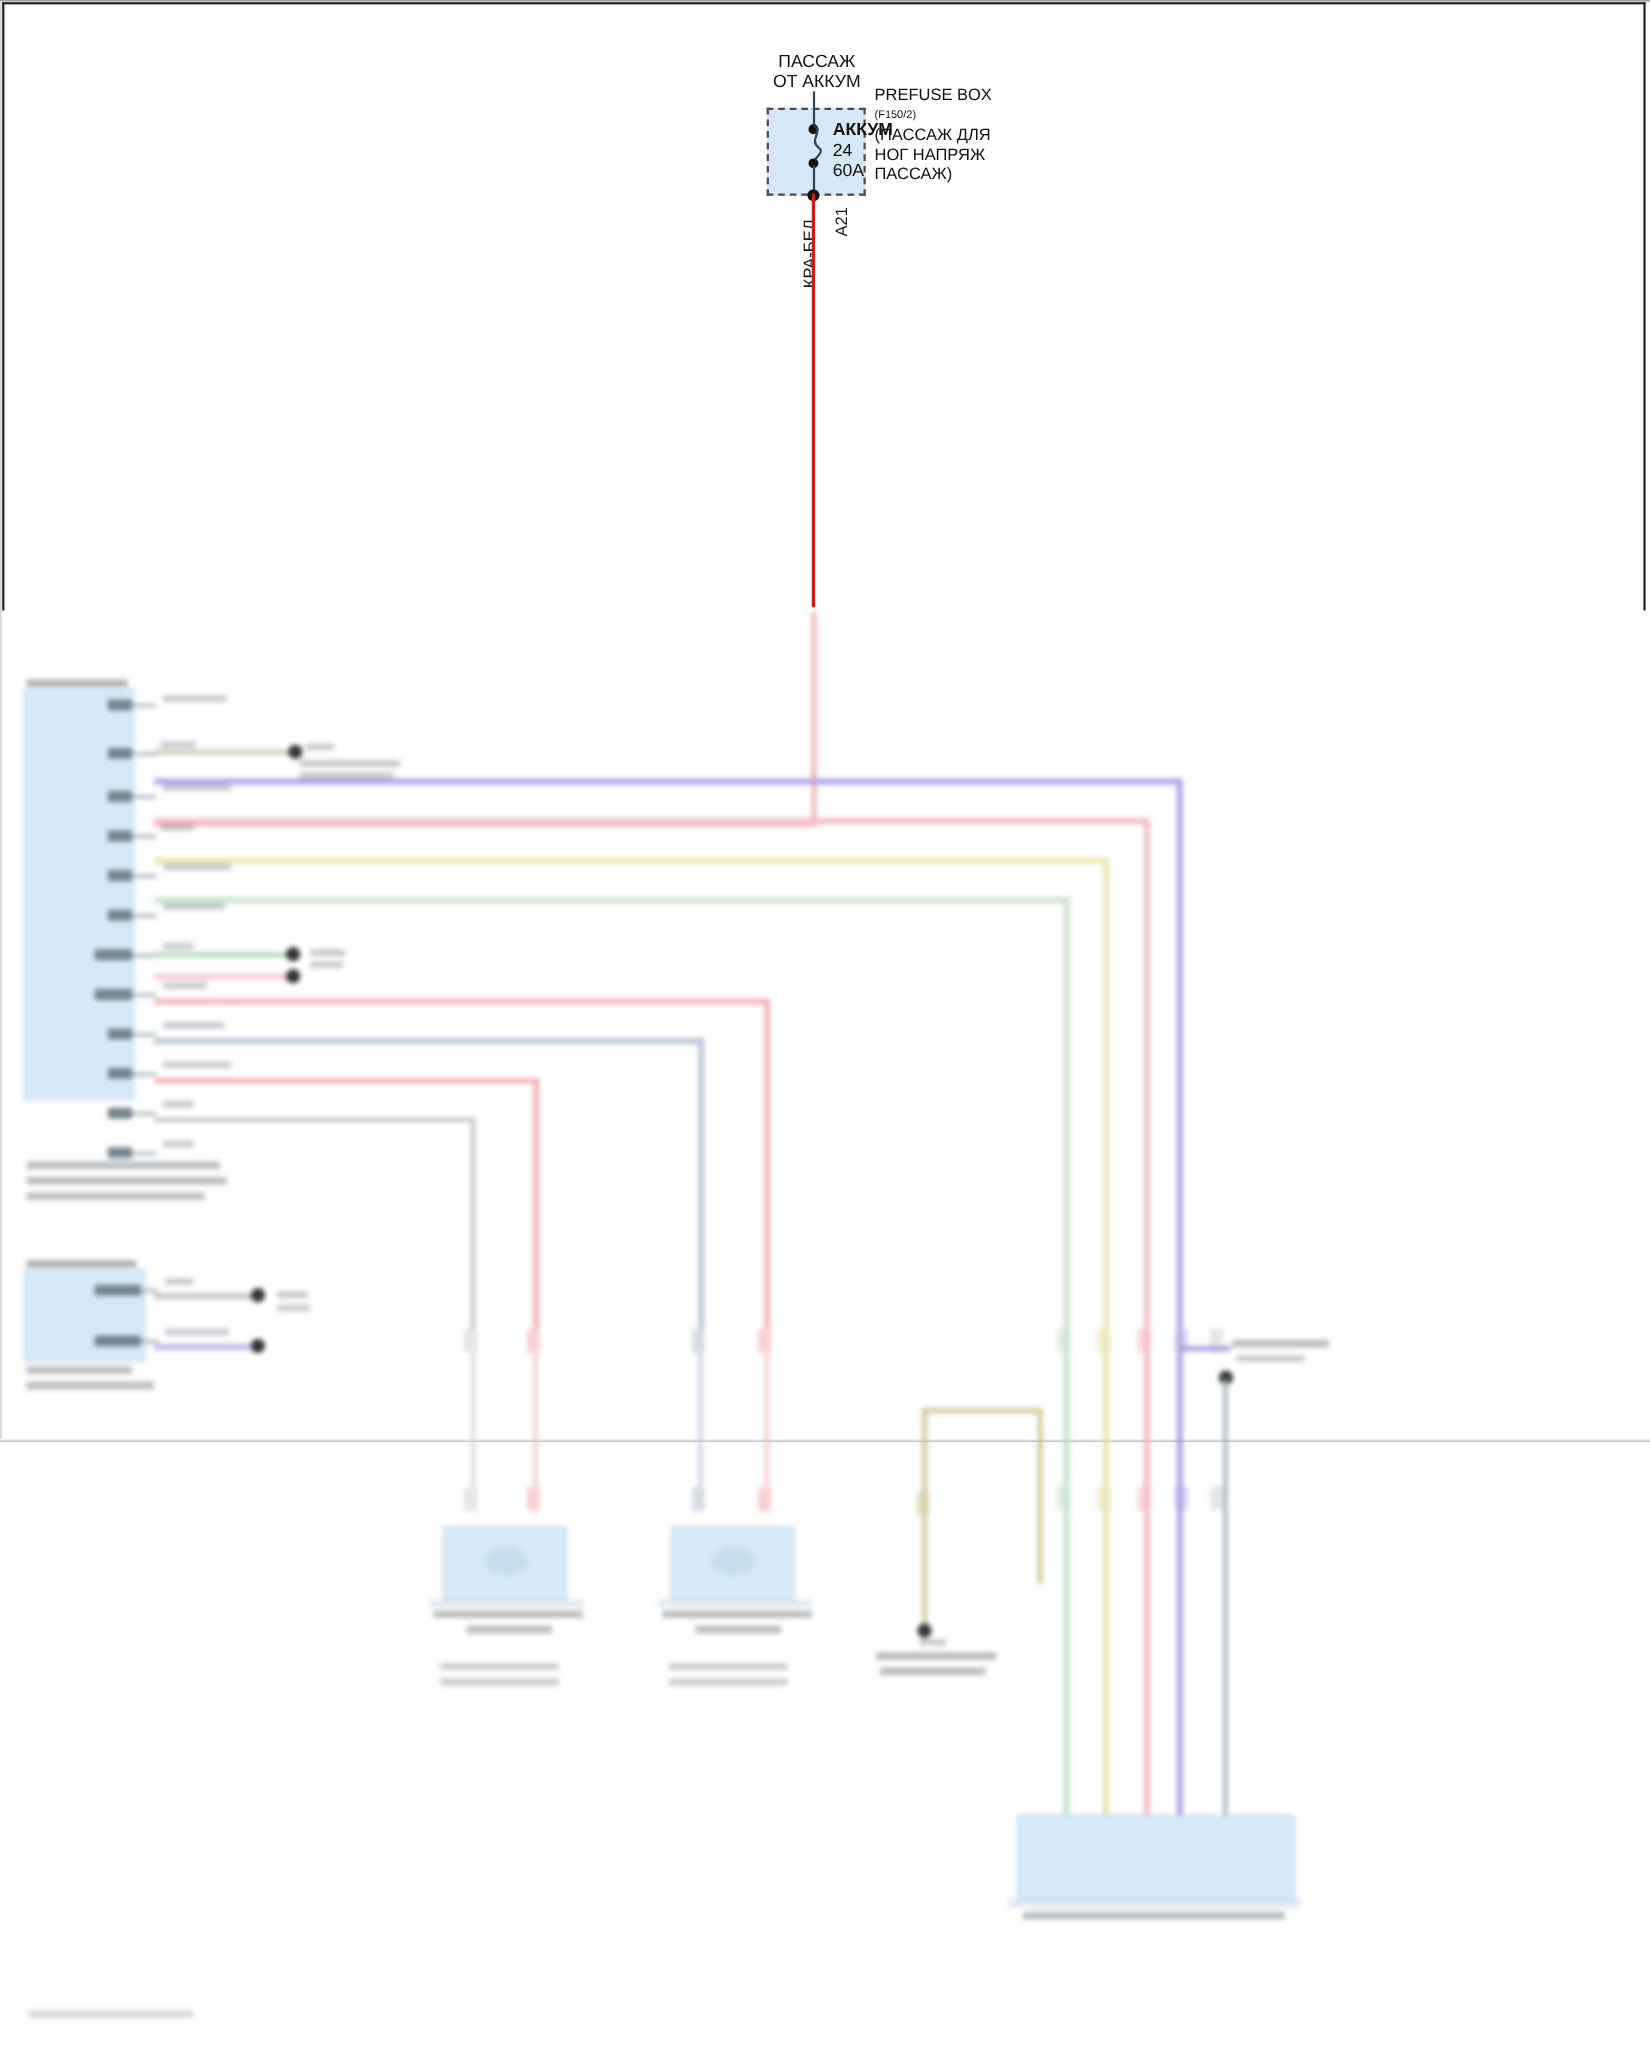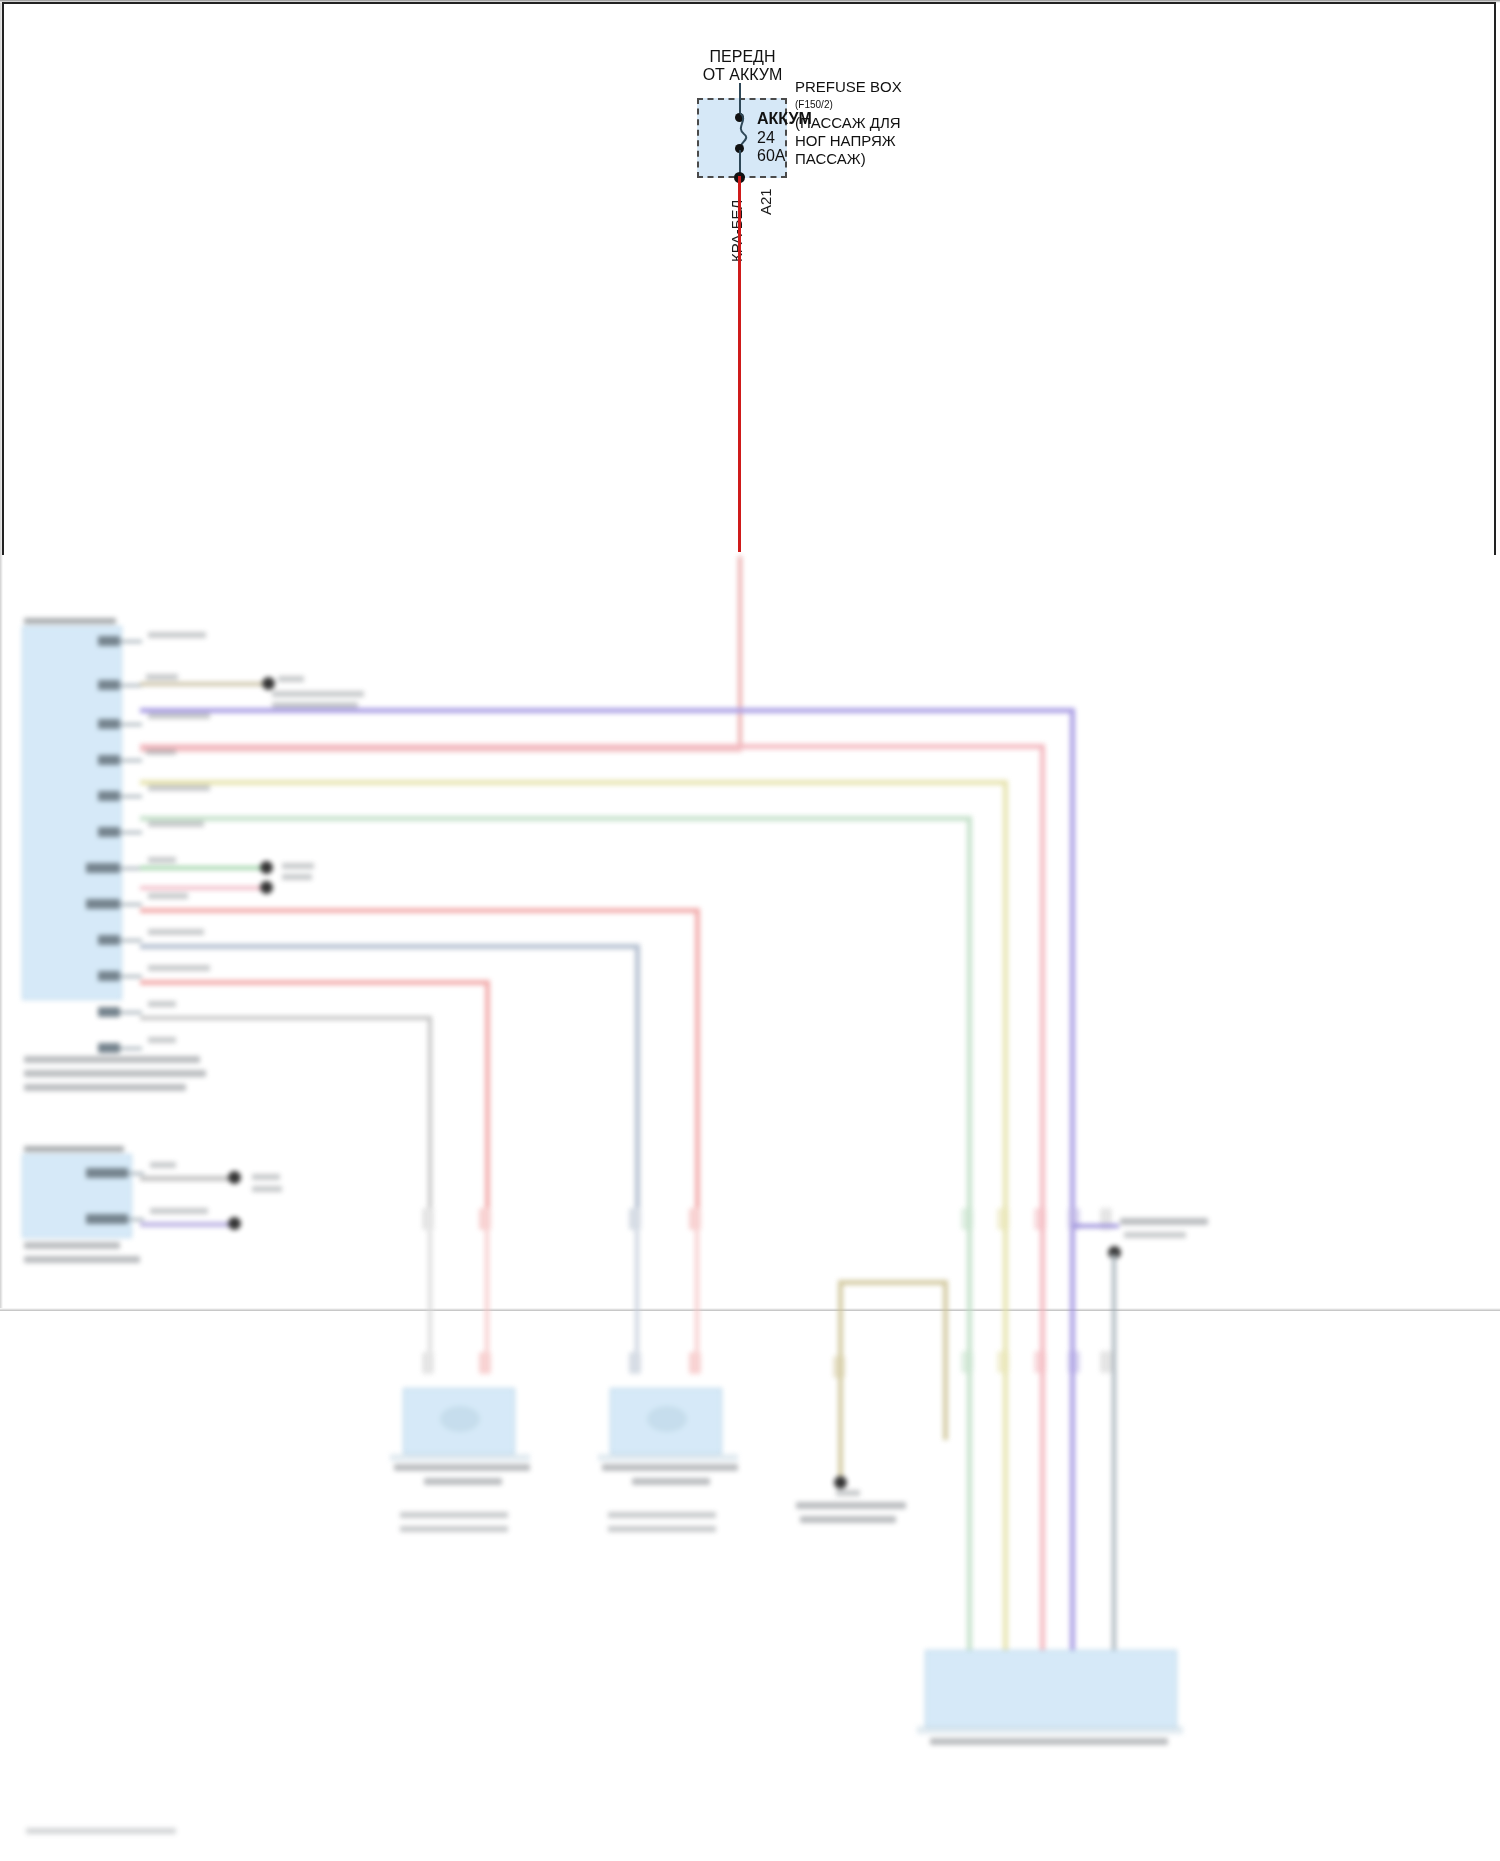--- a/index.html
+++ b/index.html
@@ -61,21 +61,21 @@
 
 <div id="page">
 
   <div class="frame-edge" id="frame-top"></div>
   <div class="frame-edge" id="frame-left"></div>
   <div class="frame-edge" id="frame-right"></div>
   <div id="frame-band"></div>
   <div id="frame-rside"></div>
   <div id="frame-bottom"></div>
 
-  <div class="lbl lbl-c" style="left:660px;top:48px;width:165px;font-size:16px;">ПЕРЕДН</div>
+  <div class="lbl lbl-c" style="left:660px;top:48px;width:165px;font-size:16px;">ПАССАЖ</div>
   <div class="lbl lbl-c" style="left:660px;top:66px;width:165px;font-size:16px;">ОТ АККУМ</div>
 
   <div id="prefuse-box"></div>
 
   <div class="wire-v" style="left:739px;top:83px;height:35px;"></div>
 
   <div class="node" style="left:735px;top:113px;"></div>
   <svg id="fuse-coil" viewBox="0 0 18 36">
     <path d="M5 0 C 14 7, 0 14, 9 21 C 16 26, 4 30, 5 36" fill="none" stroke="#2f4858" stroke-width="2"></path>
   </svg>

